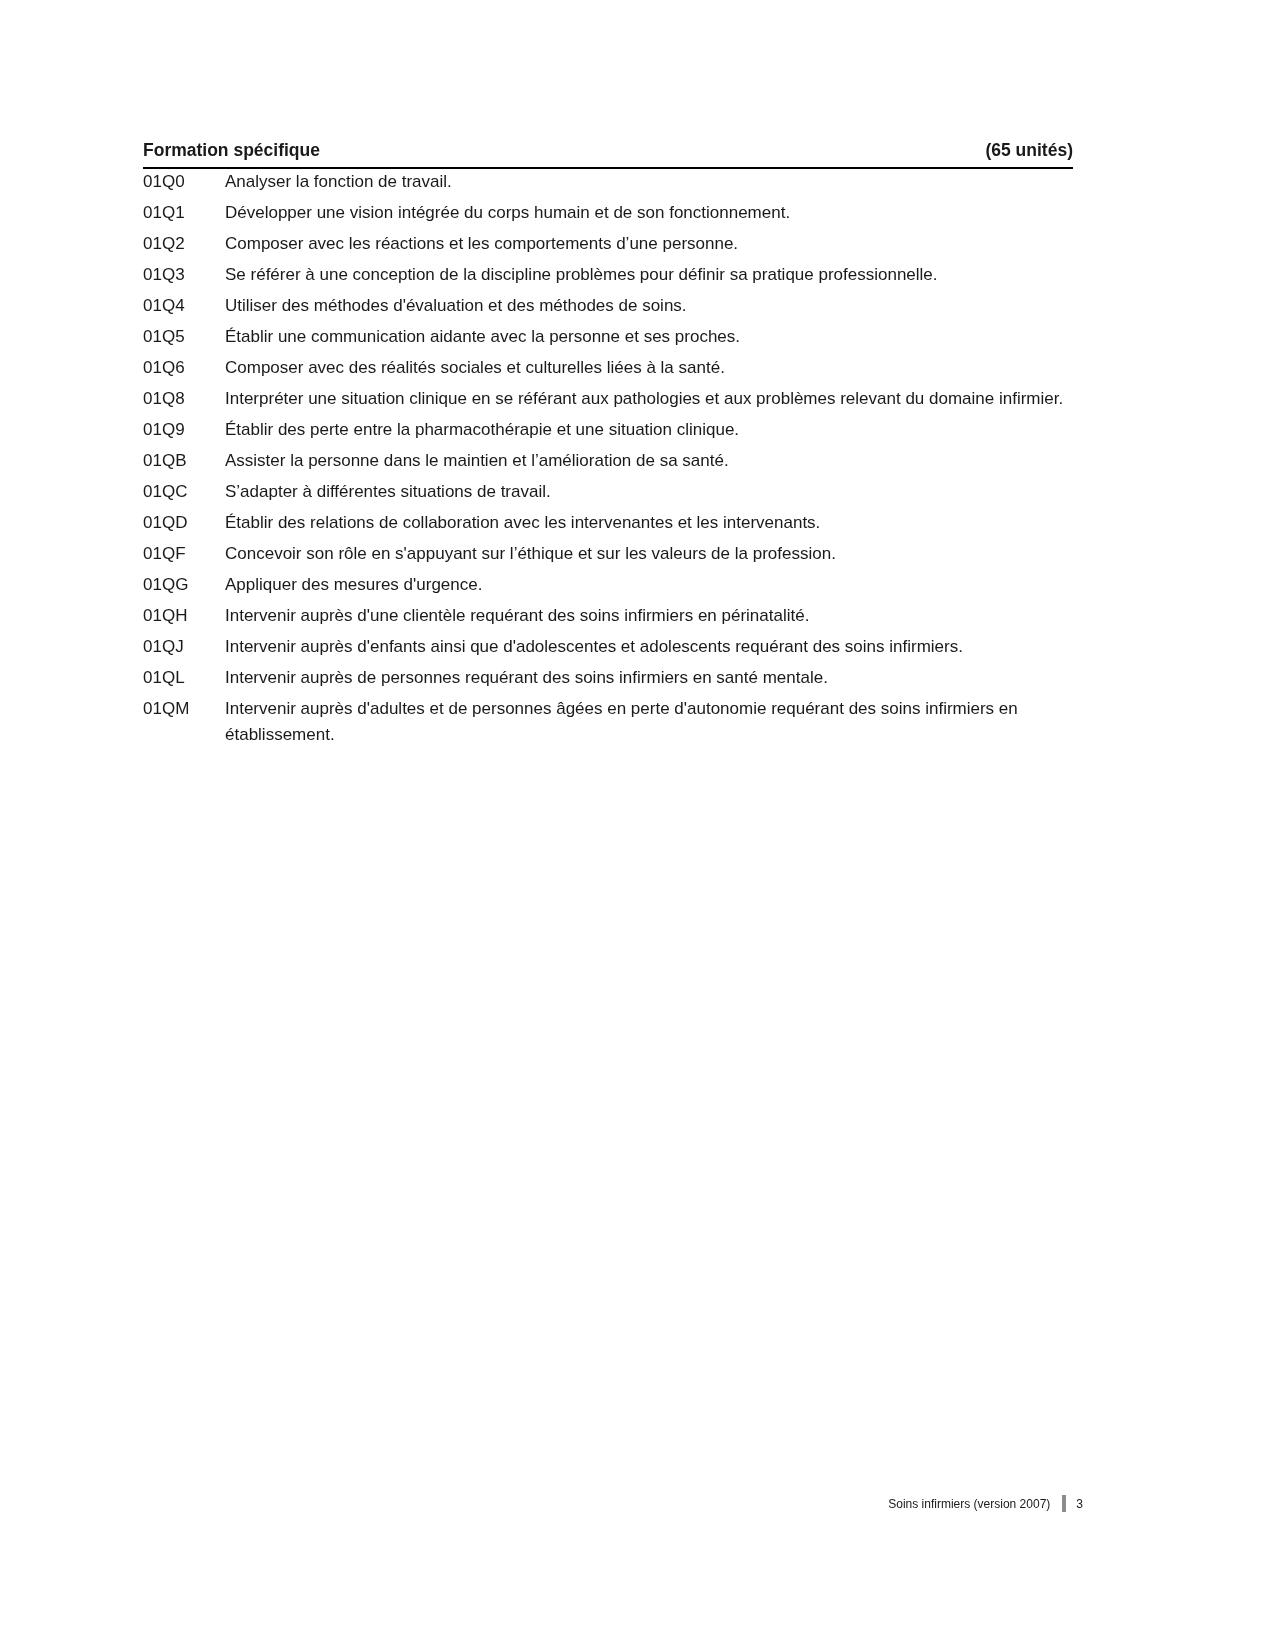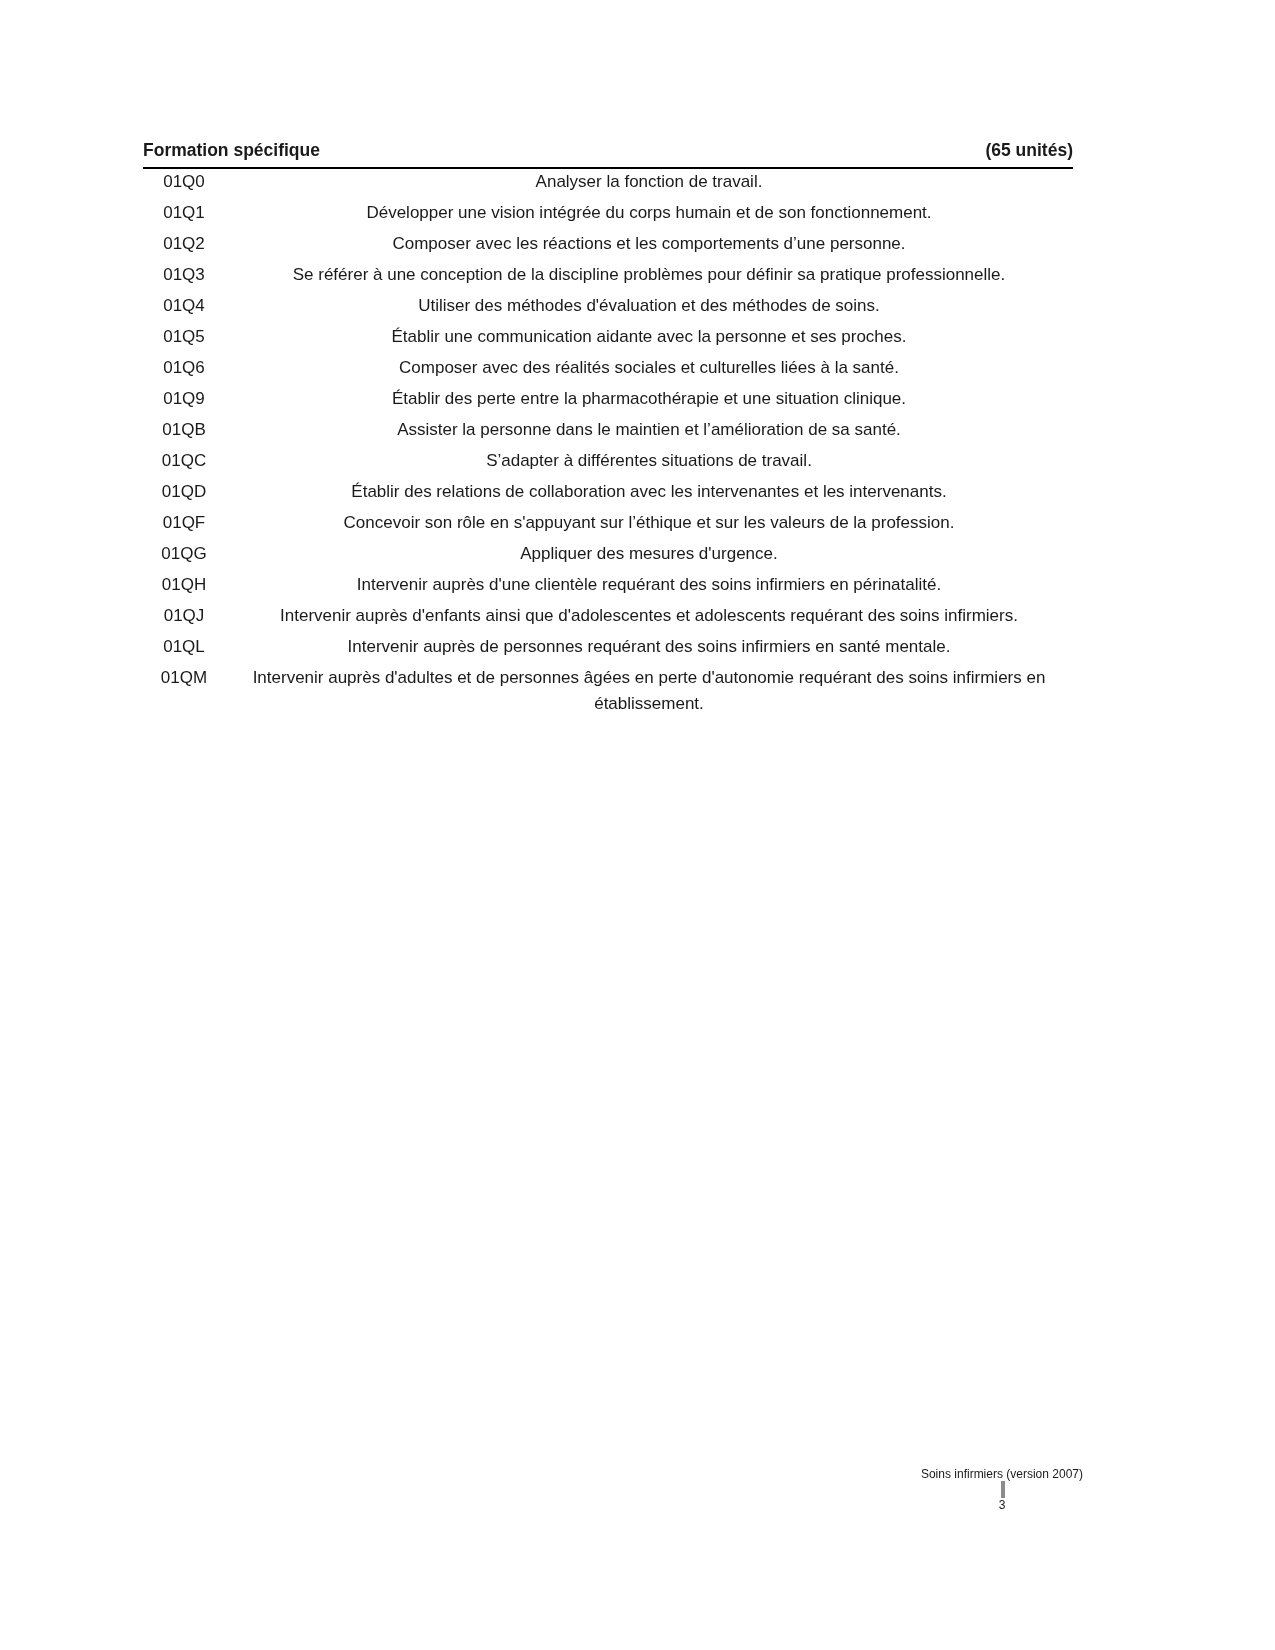--- a/index.html
+++ b/index.html
@@ -7,21 +7,20 @@
   body {
     font-family: "Liberation Sans", "DejaVu Sans", sans-serif;
     color: #1a1a1a;
   }
   .page {
     position: relative;
     width: 1275px;
     height: 1650px;
     background: #ffffff;
     overflow: hidden;
-    text-align: center;
   }
   .content {
     position: absolute;
     left: 143px;
     top: 140px;
     width: 930px;
   }
   .header {
     display: flex;
     justify-content: space-between;
@@ -47,21 +46,20 @@
     flex: 1 1 auto;
   }
   .footer {
     position: absolute;
     right: 192px;
     bottom: 138px;
     display: flex;
     align-items: center;
     font-size: 12px;
     color: #1a1a1a;
-    flex-direction: column;
   }
   .footer .vbar {
     display: inline-block;
     width: 4px;
     height: 17px;
     background: #8c8c8c;
     margin: 0 10px 0 12px;
   }
 </style>
 </head>
@@ -94,20 +92,24 @@
           <div class="code">01Q4</div>
           <div class="text">Utiliser des méthodes d'évaluation et des méthodes de soins.</div>
         </div>
         <div class="row">
           <div class="code">01Q5</div>
           <div class="text">Établir une communication aidante avec la personne et ses proches.</div>
         </div>
         <div class="row">
           <div class="code">01Q6</div>
           <div class="text">Composer avec des réalités sociales et culturelles liées à la santé.</div>
+        </div>
+        <div class="row">
+          <div class="code">01Q8</div>
+          <div class="text">Interpréter une situation clinique en se référant aux pathologies et aux problèmes relevant du domaine infirmier.</div>
         </div>
         <div class="row">
           <div class="code">01Q9</div>
           <div class="text">Établir des perte entre la pharmacothérapie et une situation clinique.</div>
         </div>
         <div class="row">
           <div class="code">01QB</div>
           <div class="text">Assister la personne dans le maintien et l’amélioration de sa santé.</div>
         </div>
         <div class="row">

